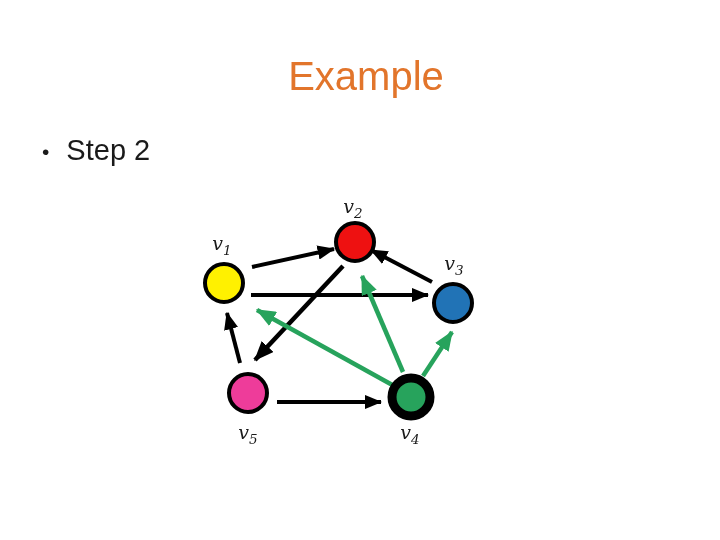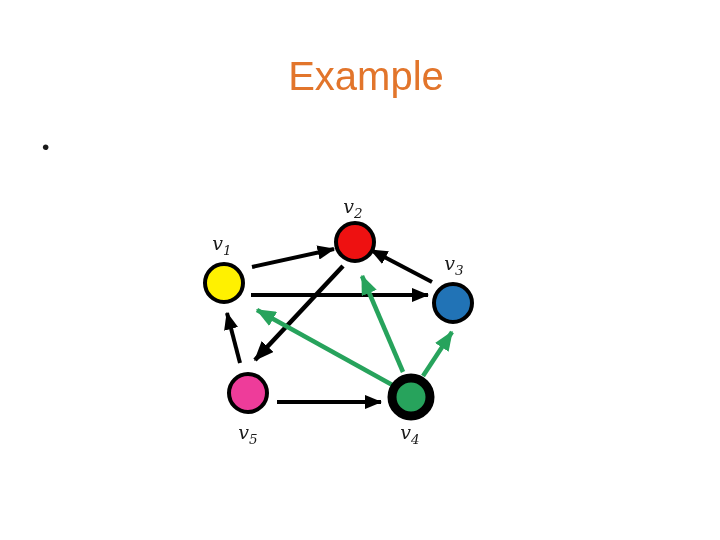--- a/index.html
+++ b/index.html
@@ -53,20 +53,21 @@
   }
 </style>
 </head>
 <body>
 
 <div class="slide" style="background: rgb(255, 255, 255);">
   <h1 class="title" style="color: rgb(226, 117, 43);">Example</h1>
 
   <div class="bullet-line">
     <span class="bullet-glyph">•</span>
+    <span>Step 2</span>
   </div>
 
   <svg class="graph" width="720" height="540" viewBox="0 0 720 540">
     <defs>
         <marker id="arrow-0" markerWidth="4.4" markerHeight="3.6" refX="4.1" refY="1.8" orient="auto" markerUnits="strokeWidth">
           <path d="M0,0 L4.4,1.8 L0,3.6 Z" fill="#000000"></path>
         </marker>
         <marker id="arrow-1" markerWidth="4.4" markerHeight="3.6" refX="4.1" refY="1.8" orient="auto" markerUnits="strokeWidth">
           <path d="M0,0 L4.4,1.8 L0,3.6 Z" fill="#27A35C"></path>
         </marker>

